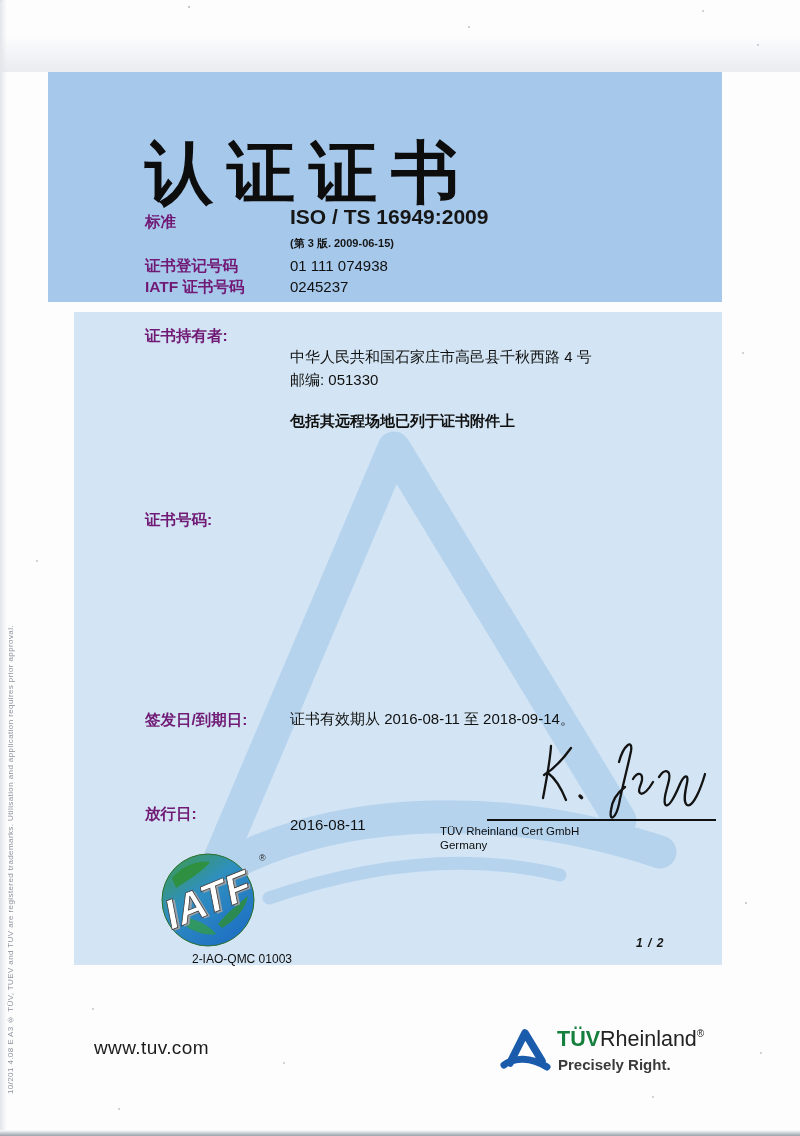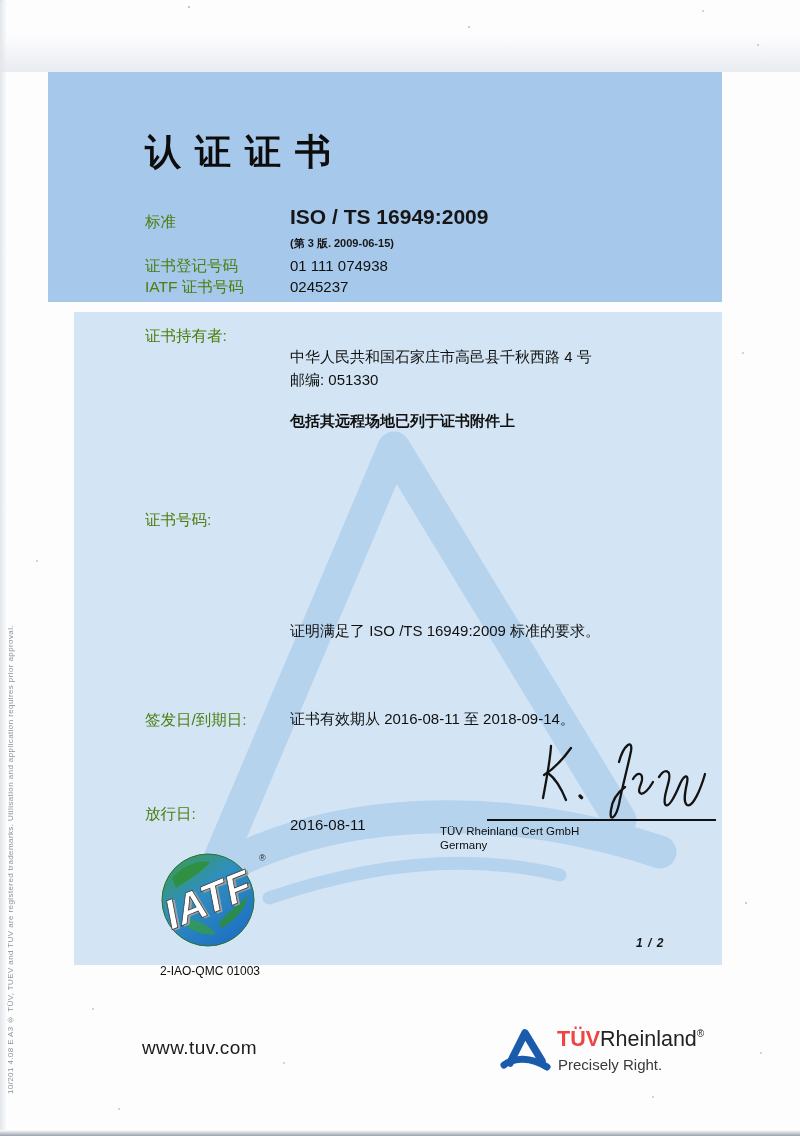--- a/index.html
+++ b/index.html
@@ -19,37 +19,37 @@
     92px 1008px rgba(110,120,135,.3),283px 1062px rgba(110,120,135,.3),
     745px 902px rgba(110,120,135,.35),760px 1052px rgba(110,120,135,.3),
     652px 1096px rgba(110,120,135,.3),118px 1108px rgba(110,120,135,.3),
     36px 560px rgba(110,120,135,.3),742px 352px rgba(110,120,135,.3);}
   
   .band-header{position:absolute;left:48px;top:72px;width:674px;height:230px;background:#a6c8eb;}
   .band-body{position:absolute;left:74px;top:312px;width:648px;height:653px;background:#d3e5f4;}
   .watermark{position:absolute;left:150px;top:428px;width:540px;height:480px;overflow:visible;z-index:1;}
   .z{position:absolute;z-index:2;}
   
-  .title{left:145px;top:128px;font-size:36px;font-weight:bold;letter-spacing:14px;color:#0d0d0d;}
-  .lbl{left:145px;font-size:15.5px;font-weight:normal;color:#4d7c0f;}
+  .title{left:145px;top:128px;font-size:68px;font-weight:bold;letter-spacing:14px;color:#0d0d0d;}
+  .lbl{left:145px;font-size:15.5px;font-weight:bold;color:#701a75;}
   .val{left:290px;font-size:15px;color:#101010;}
   .iso{left:290px;top:205px;font-size:21px;font-weight:bold;}
   .edition{left:290px;top:236px;font-size:11px;font-weight:bold;}
   .bold{font-weight:bold;}
   .issuer{left:440px;top:824px;width:276px;text-align:left;font-size:11.5px;line-height:14px;color:#0e0e0e;}
   .sigline{position:absolute;left:487px;top:819px;width:229px;height:2px;background:#101010;z-index:3;}
   .sig{position:absolute;left:535px;top:730px;z-index:3;overflow:visible;}
-  .iatf-code{left:128px;top:952px;width:164px;text-align:center;font-size:12px;color:#0c0c0c;margin-top:12px;}
+  .iatf-code{left:128px;top:952px;width:164px;text-align:right;font-size:12px;color:#0c0c0c;}
   .iatf-reg{left:259px;top:853px;font-size:9px;color:#222;}
   .pageno{left:636px;top:936px;font-size:12px;font-weight:bold;letter-spacing:1px;font-style:italic;}
-  .website{left:94px;top:1037px;font-size:19px;color:#1c1c1c;letter-spacing:.4px;margin-left:48px;}
+  .website{left:94px;top:1037px;font-size:19px;color:#1c1c1c;letter-spacing:.4px;}
   .brand{left:557px;top:1027px;font-size:21.5px;color:#222;}
-  .brand .b{font-weight:bold;color:#ef4444;}
+  .brand .b{font-weight:bold;color:#15803d;}
   .brand .r{font-size:10px;vertical-align:9px;}
-  .tagline{left:558px;top:1056px;font-size:15px;color:#3a3a3a;}
+  .tagline{left:558px;top:1056px;font-size:15px;color:#3a3a3a;font-weight:bold;}
   .side-note{position:absolute;left:6px;bottom:42px;writing-mode:vertical-rl;transform:rotate(180deg);
     font-size:8px;color:#8d929b;letter-spacing:.4px;white-space:nowrap;}
 </style>
 </head>
 <body>
 
 <div class="page">
 
   <div class="scan-wash"></div>
   <div class="specks"></div>
@@ -74,21 +74,20 @@
   <div class="z lbl" style="top:277px">IATF 证书号码</div>
   <div class="z val" style="top:278px">0245237</div>
 
   <div class="z lbl" style="top:326px">证书持有者:</div>
   <div class="z val" style="top:348px">中华人民共和国石家庄市高邑县千秋西路 4 号</div>
   <div class="z val" style="top:371px">邮编: 051330</div>
   <div class="z val bold" style="top:412px">包括其远程场地已列于证书附件上</div>
 
   <div class="z lbl" style="top:510px">证书号码:</div>
 
-  <div class="z val" style="top:622px">证明满足了 ISO /TS 16949:2009 标准的要求。</div>
 
   <div class="z lbl" style="top:710px">签发日/到期日:</div>
   <div class="z val" style="top:710px">证书有效期从 2016-08-11 至 2018-09-14。</div>
 
   <div class="z lbl" style="top:804px">放行日:</div>
   <div class="z val" style="top:816px">2016-08-11</div>
 
   <svg class="sig" width="180" height="92" viewBox="0 0 180 92">
     <g fill="none" stroke="#131313" stroke-width="2.3" stroke-linecap="round">
       <path d="M16,16 C15,32 11,52 8,68"></path>

